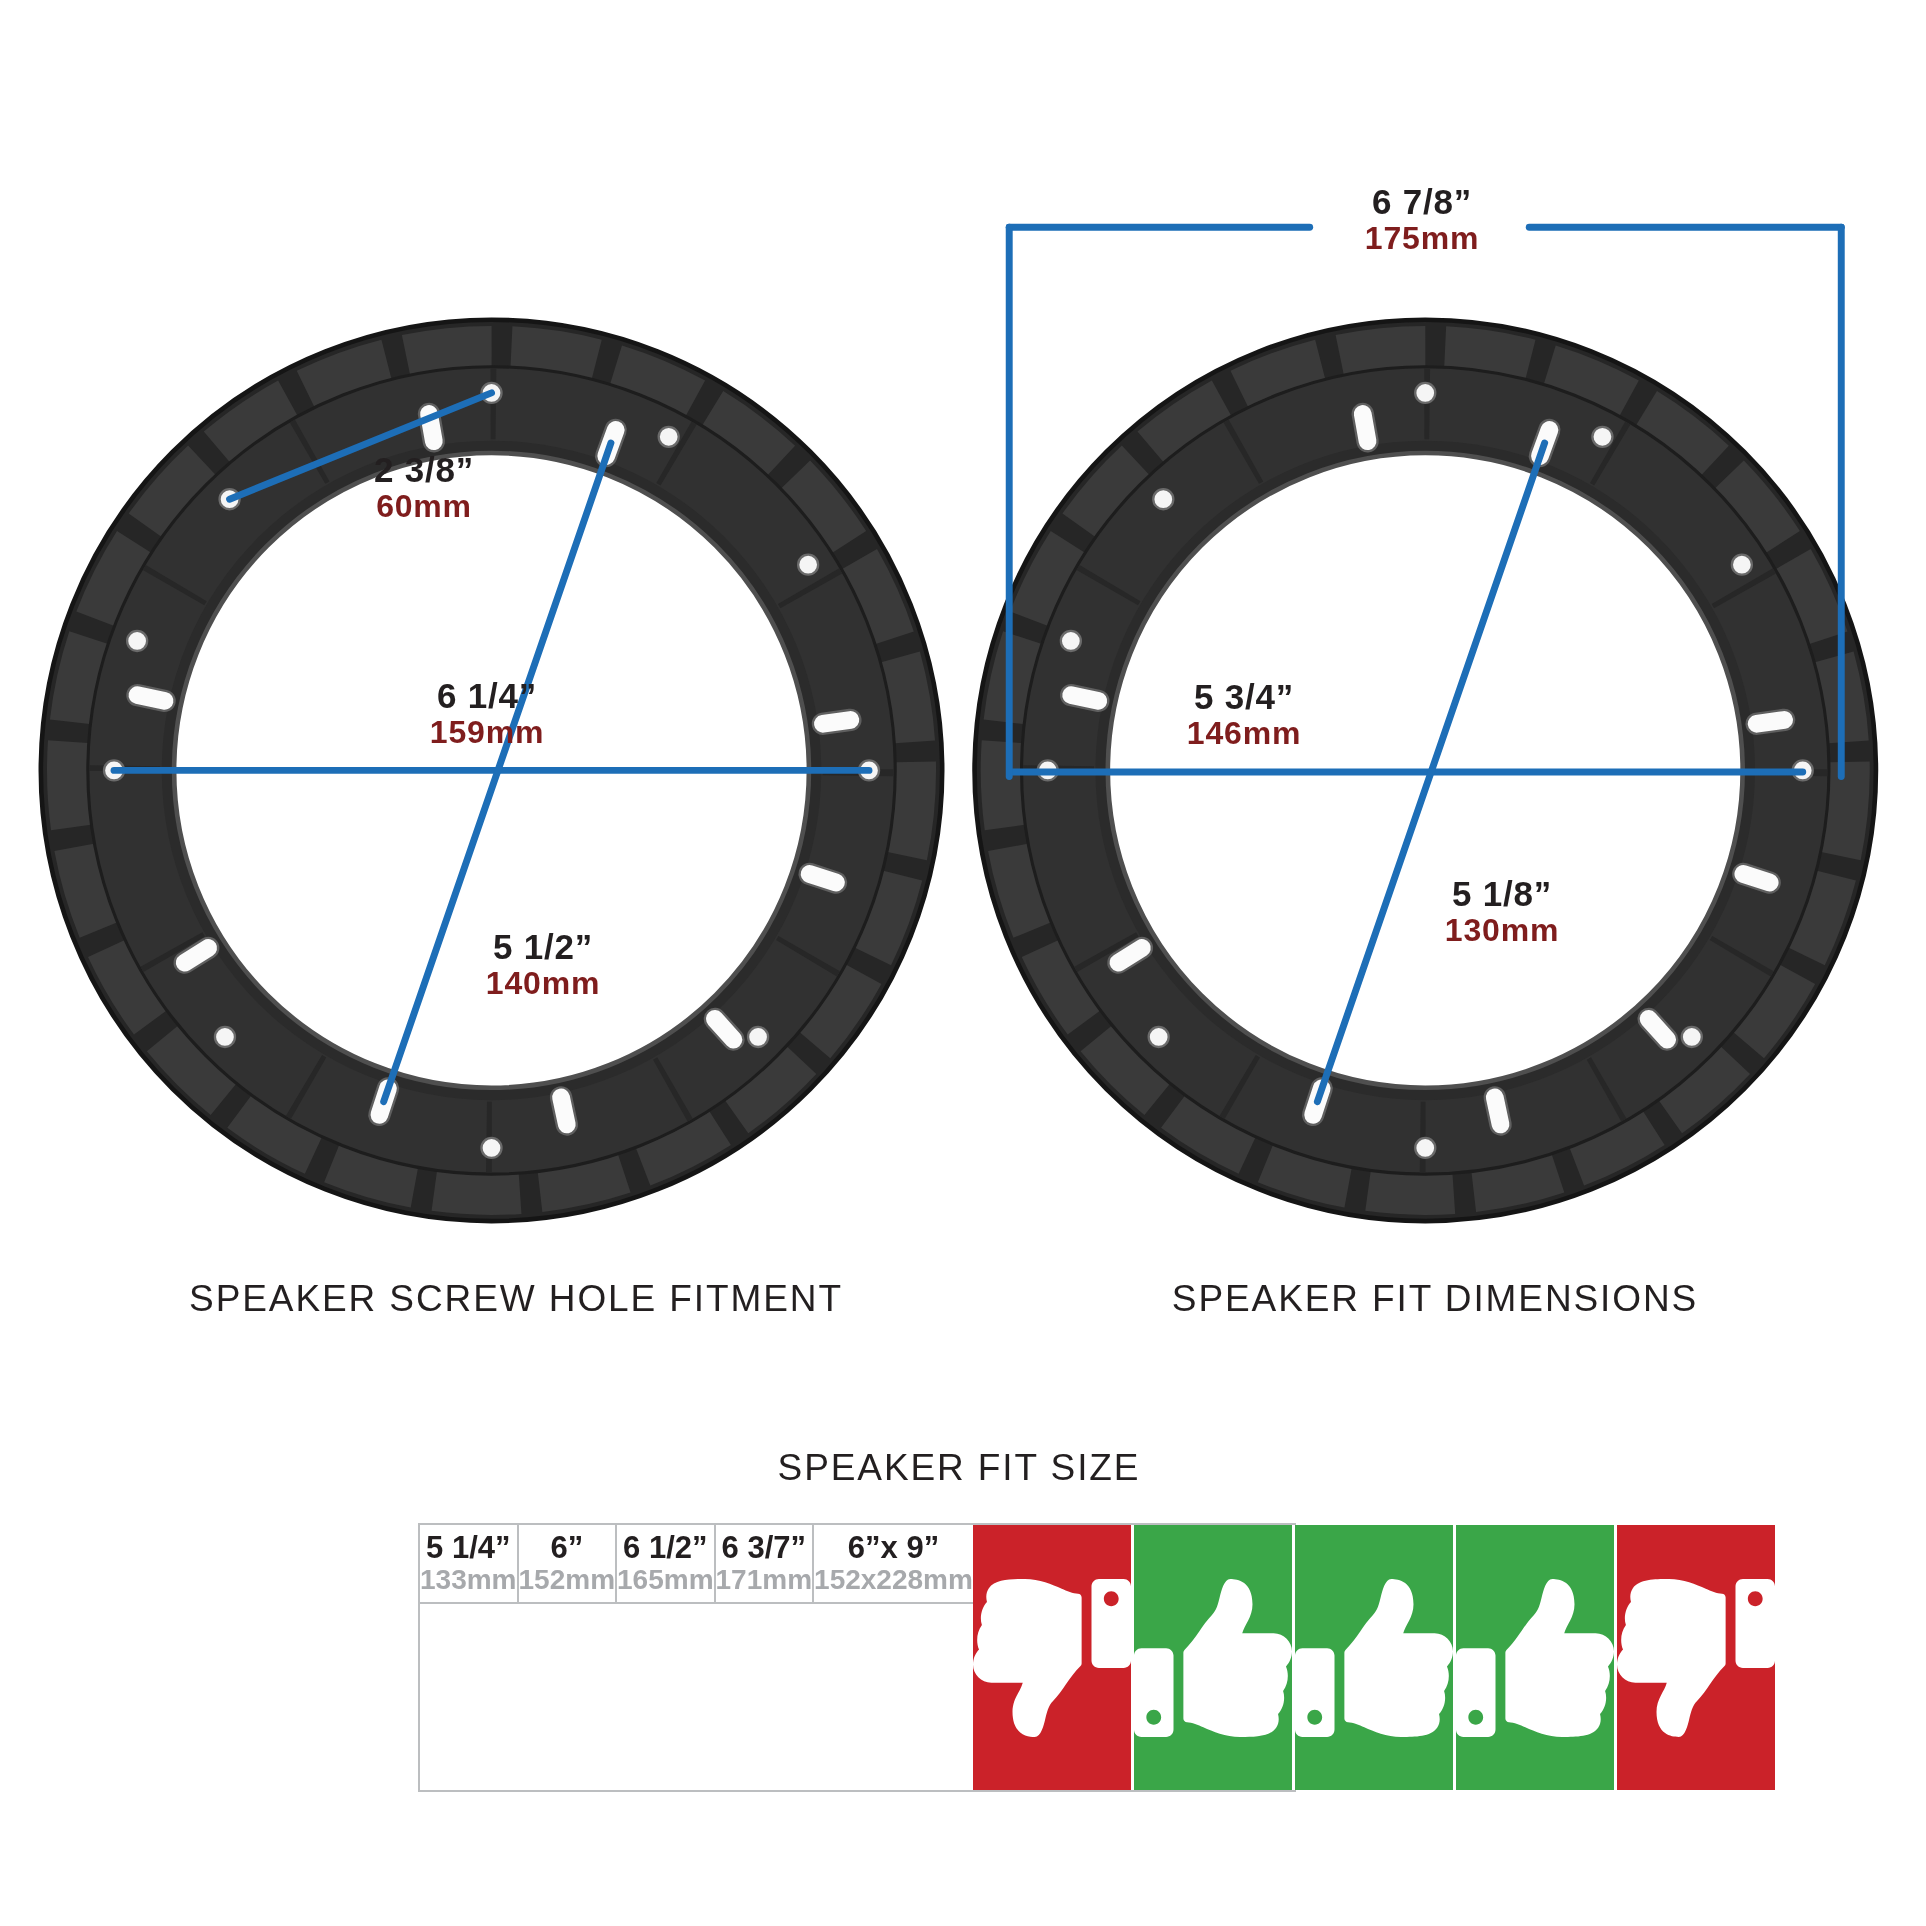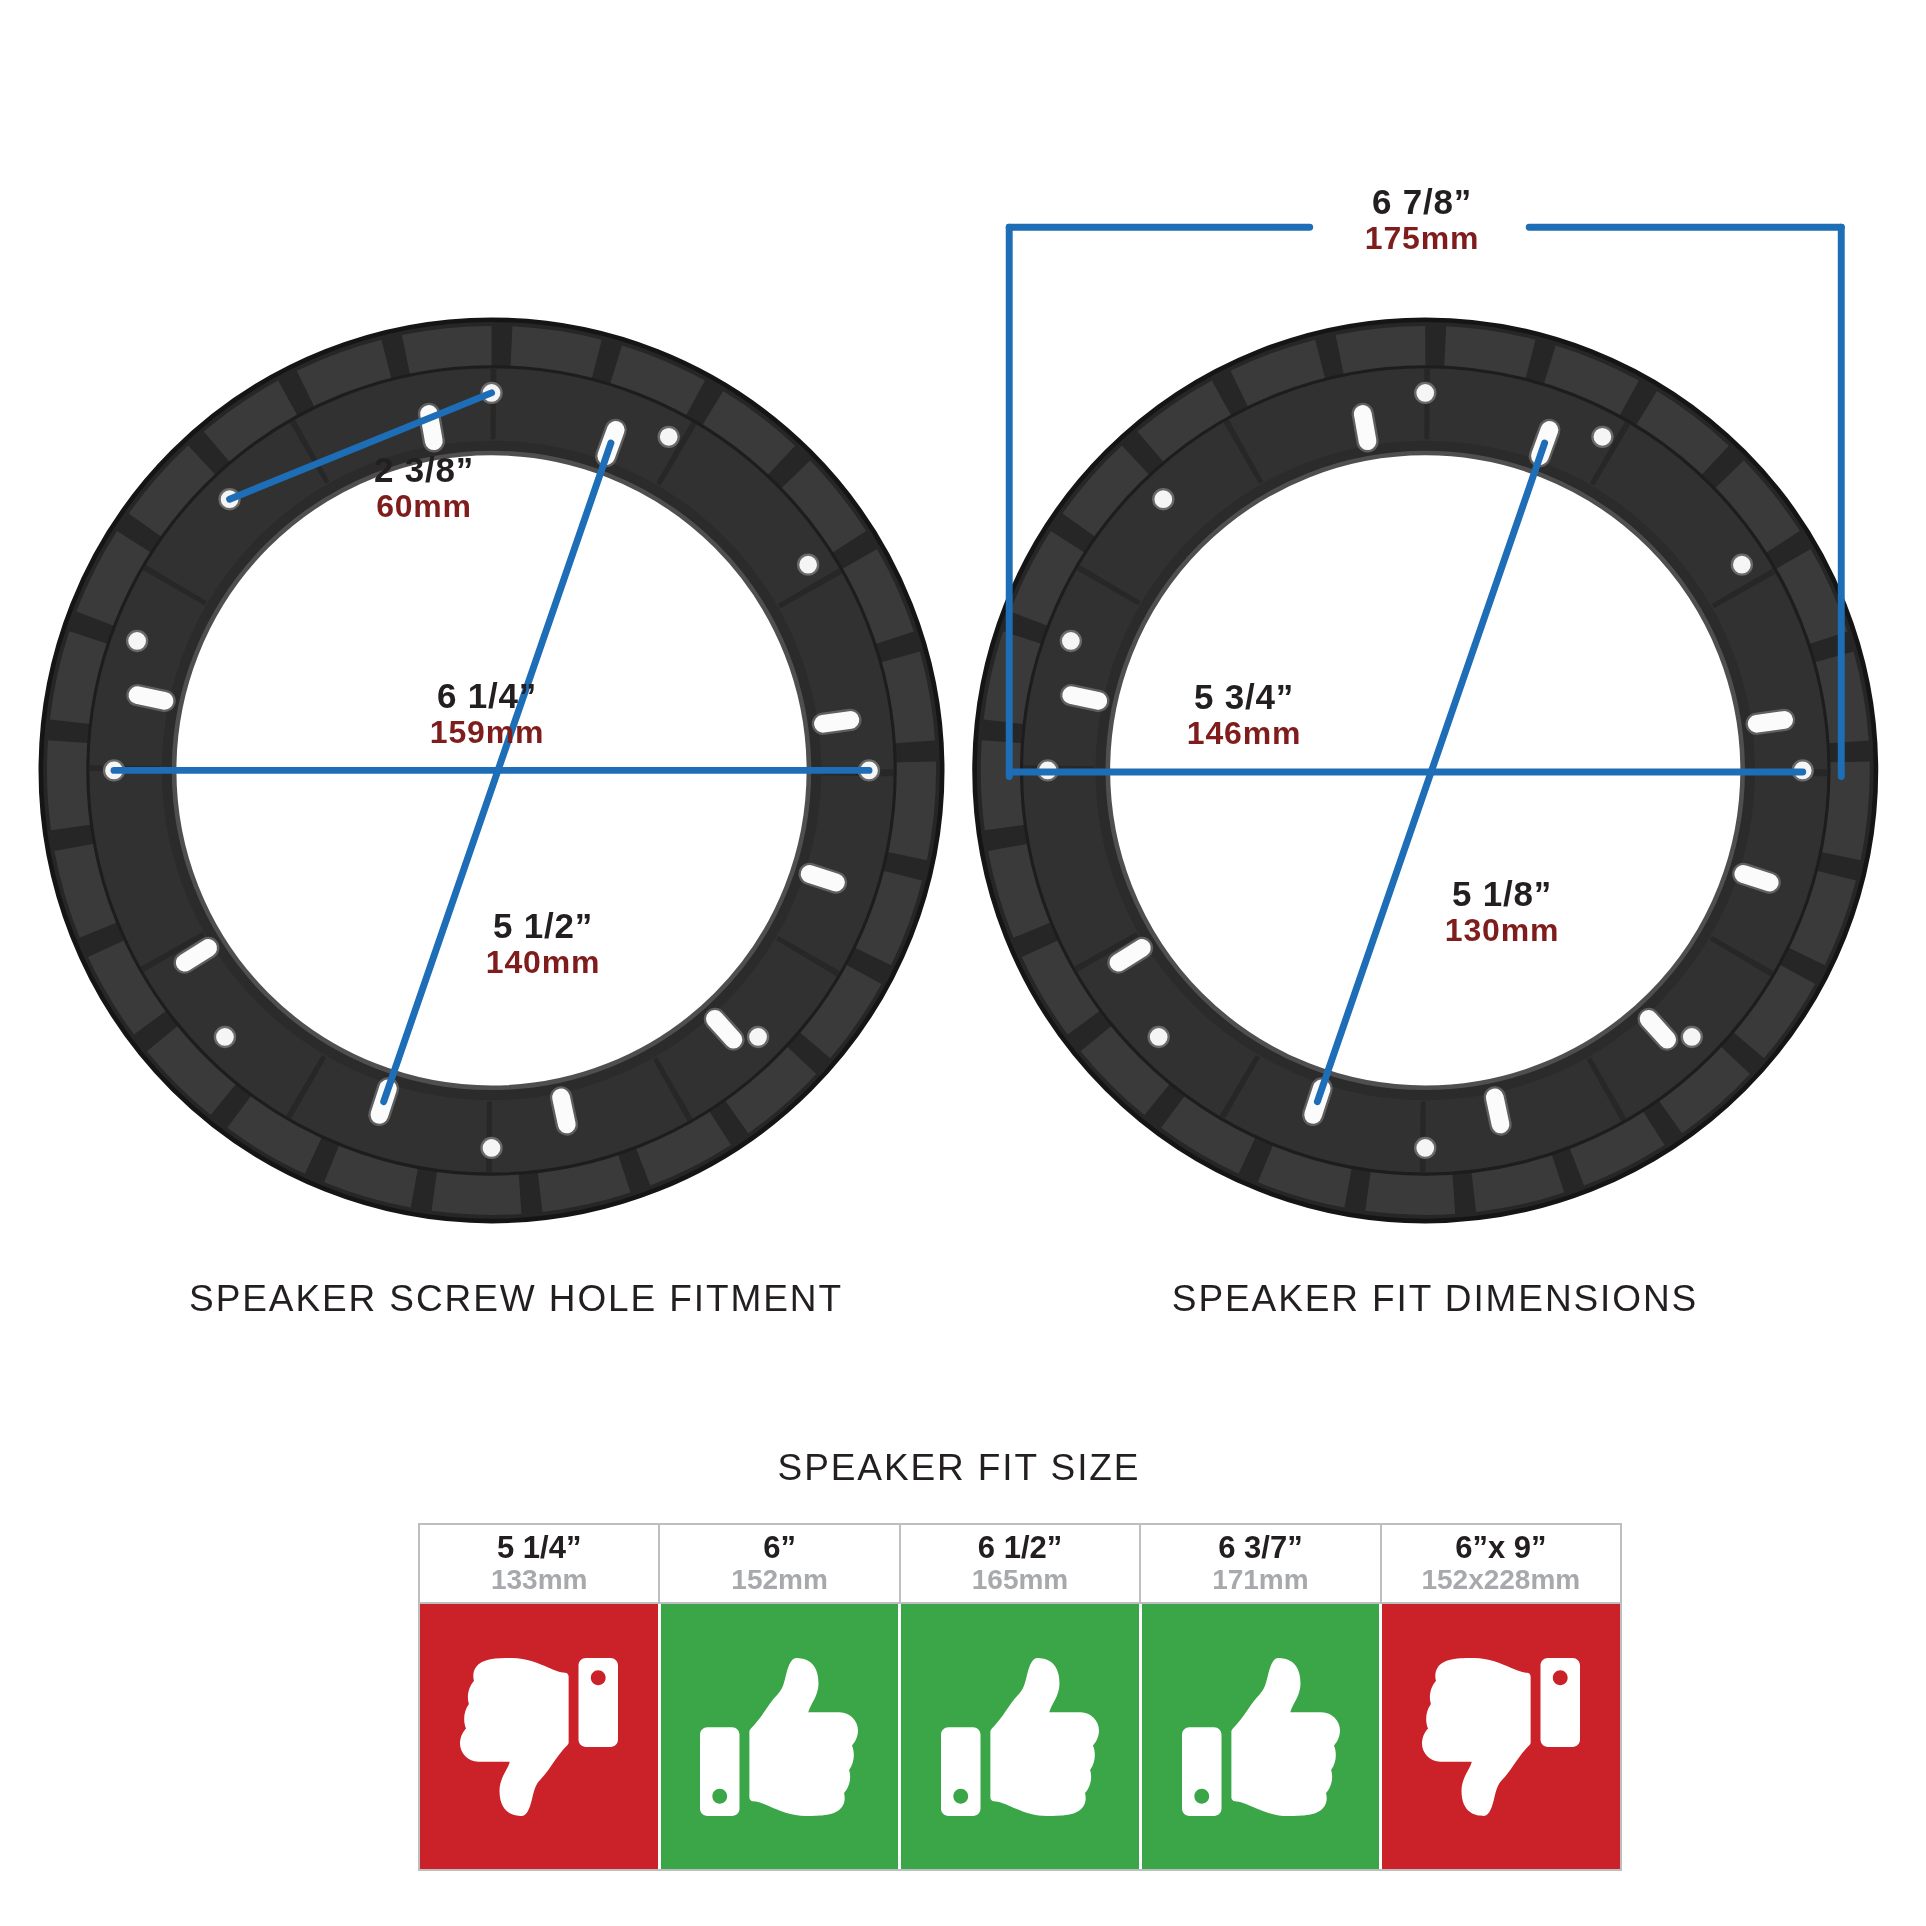--- a/index.html
+++ b/index.html
@@ -7,22 +7,22 @@
   #canvas{position:relative;width:1926px;height:1926px;background:#ffffff;overflow:hidden;}
   #diagram-svg{position:absolute;left:0;top:0;}
 
   .dim-label{position:absolute;text-align:center;transform:translateX(-50%);line-height:1.08;white-space:nowrap;}
   .dim-label .in{font-size:35px;font-weight:bold;color:#231f20;letter-spacing:0.8px;}
   .dim-label .mm{font-size:32px;font-weight:bold;color:#7f1d1d;letter-spacing:0.8px;}
 
   .section-title{position:absolute;transform:translateX(-50%);font-size:37px;font-weight:normal;
     color:#231f20;letter-spacing:1.9px;white-space:nowrap;}
 
-  .fit-table{position:absolute;left:418px;top:1523px;width:1204px;border:2.3px solid #bcbec0;
-    box-sizing:border-box;display:flex;flex-direction:column;background:#ffffff;}
+  .fit-table{position:absolute;left:418px;top:1523px;width:878px;border:2.3px solid #bcbec0;
+    box-sizing:border-box;display:flex;background:#ffffff;}
   .fit-header{display:flex;height:77px;border-bottom:2.3px solid #bcbec0;}
   .fit-header .col{flex:1;display:flex;flex-direction:column;align-items:center;justify-content:center;
     border-right:2.3px solid #bcbec0;line-height:1.1;}
   .fit-header .col:last-child{border-right:none;}
   .fit-header .in{font-size:31px;font-weight:bold;color:#231f20;}
   .fit-header .mm{font-size:28px;font-weight:bold;color:#a7a9ac;}
   .fit-body{display:flex;height:265px;}
   .fit-cell{flex:1;display:flex;align-items:center;justify-content:center;}
   .fit-cell + .fit-cell{border-left:3.9px solid #ffffff;}
   .fit-yes{background:#3aa648;}
@@ -102,21 +102,21 @@
   </svg>
 
   <div class="dim-label" style="left:424px;top:451px;">
     <div class="in">2 3/8”</div>
     <div class="mm">60mm</div>
   </div>
   <div class="dim-label" style="left:487px;top:677px;">
     <div class="in">6 1/4”</div>
     <div class="mm">159mm</div>
   </div>
-  <div class="dim-label" style="left:543px;top:907px;">
+  <div class="dim-label" style="left:543px;top:928px;">
     <div class="in">5 1/2”</div>
     <div class="mm">140mm</div>
   </div>
 
   <div class="dim-label" style="left:1422px;top:183px;">
     <div class="in">6 7/8”</div>
     <div class="mm">175mm</div>
   </div>
   <div class="dim-label" style="left:1244px;top:678px;">
     <div class="in">5 3/4”</div>

